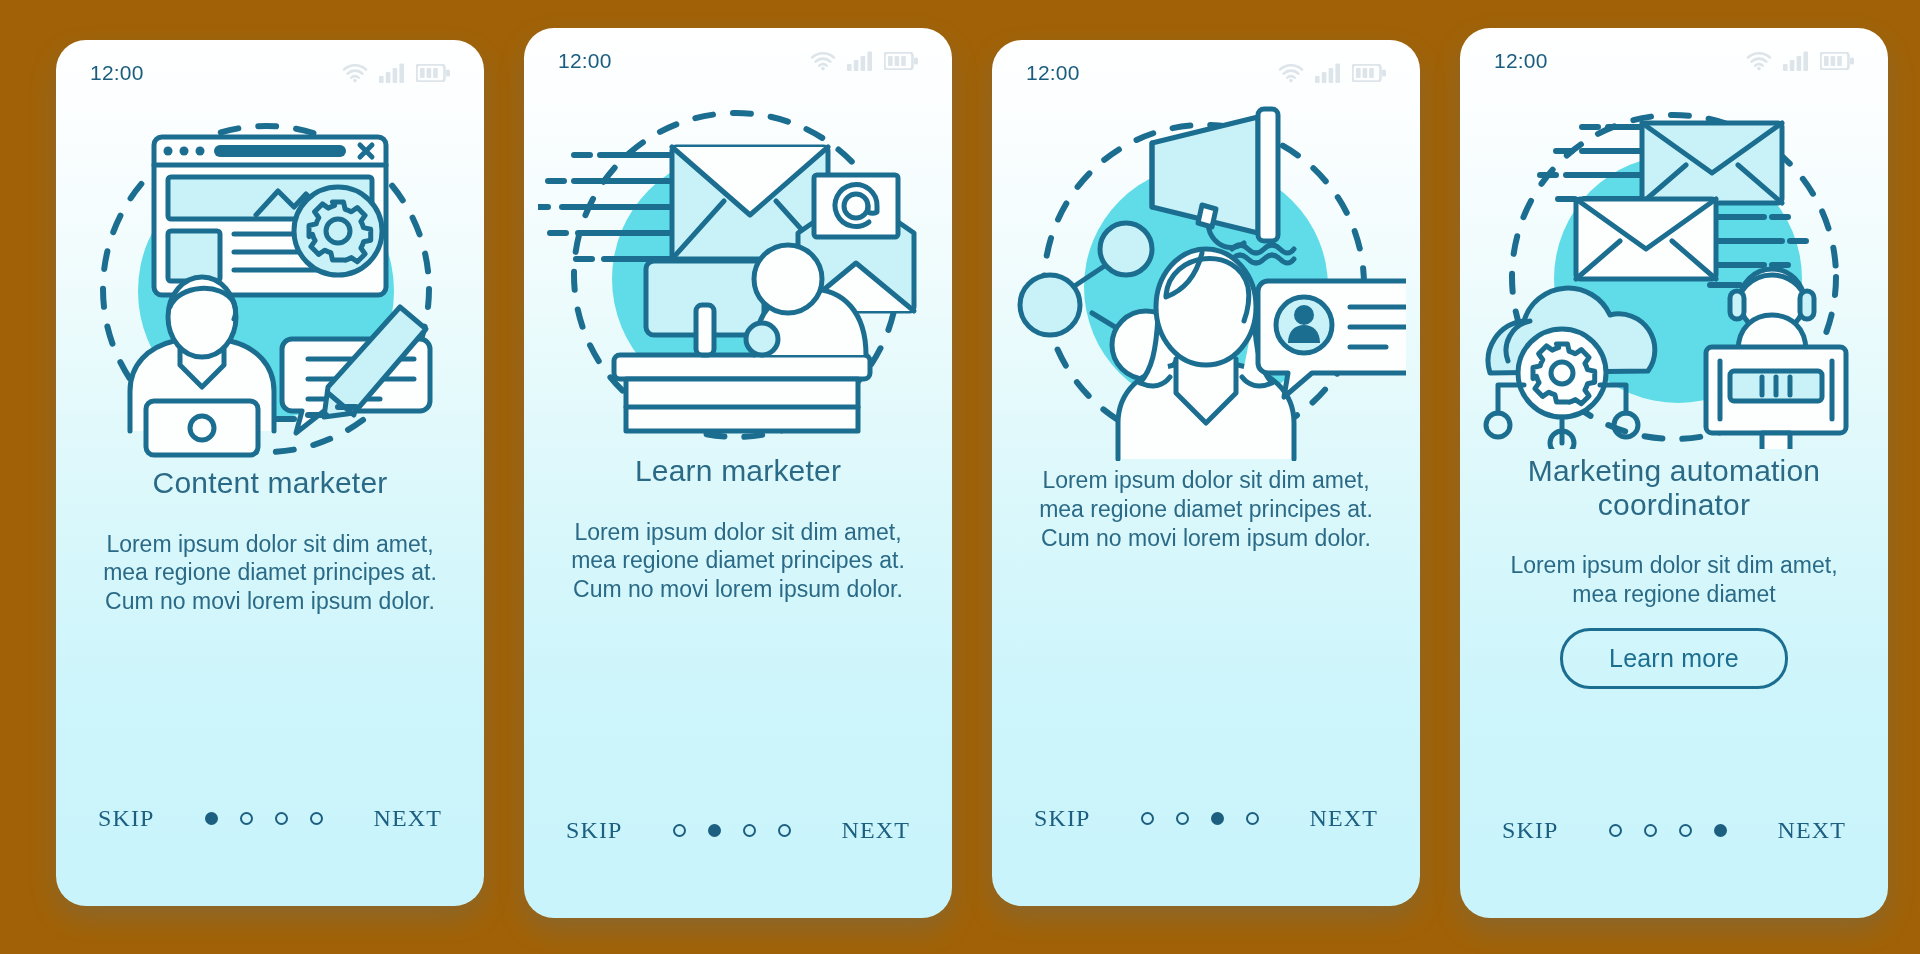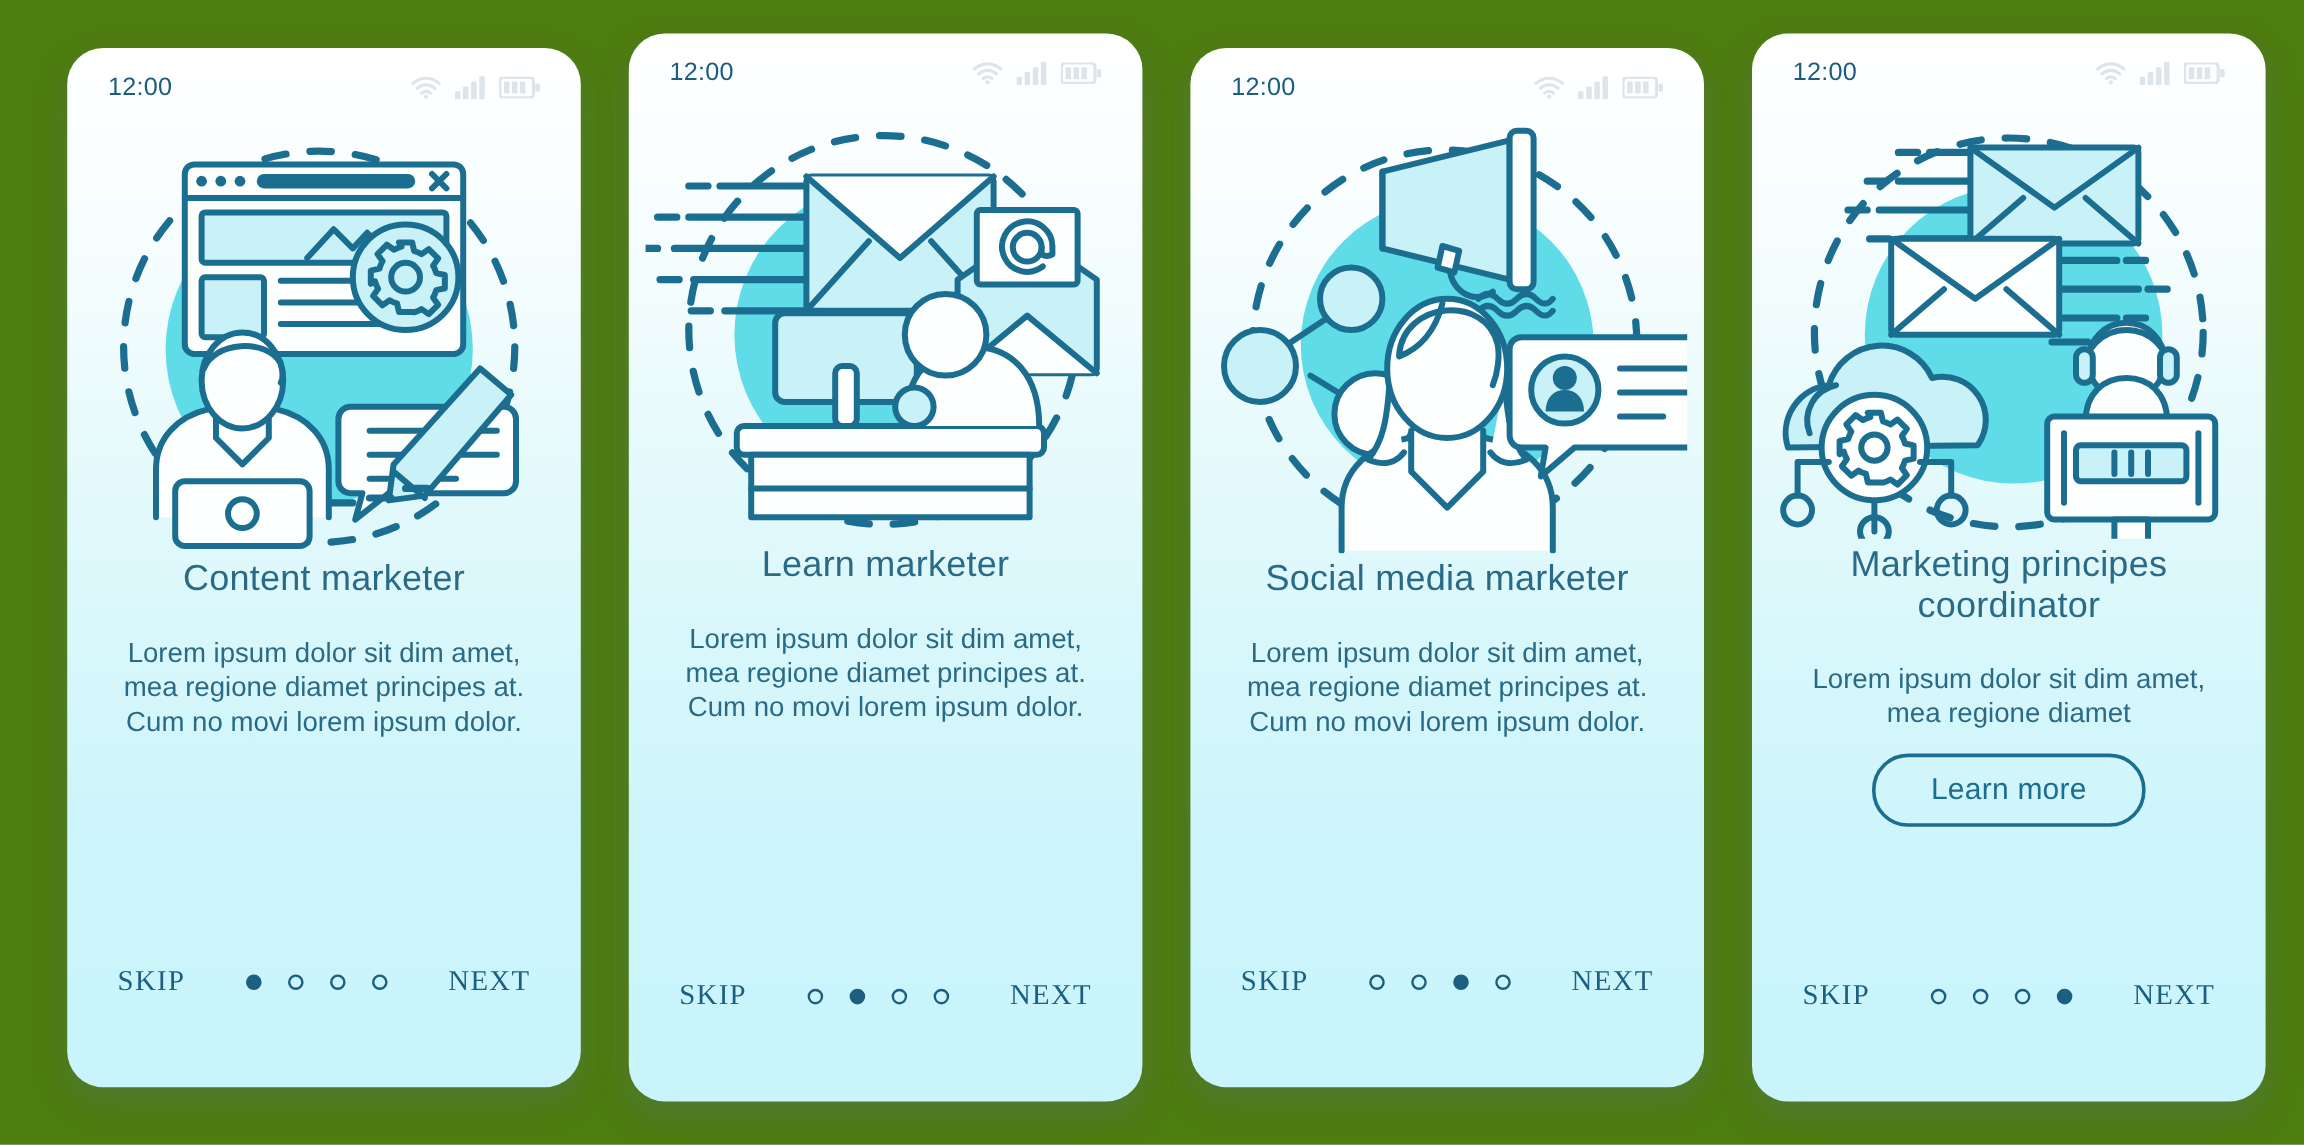--- a/index.html
+++ b/index.html
@@ -10,21 +10,21 @@
   body {
     width: 1920px;
     height: 954px;
     font-family: "Liberation Sans", sans-serif;
     overflow: hidden;
   }
   .stage {
     position: relative;
     width: 1920px;
     height: 954px;
-    background: #4d7c0f;
+    background: #a16207;
   }
 
   
   .card {
     position: absolute;
     width: 428px;
     border-radius: 30px;
     background: linear-gradient(180deg,
         #ffffff 0%,
         #fbfeff 10%,
@@ -486,21 +486,20 @@
           <circle cx="36" cy="44" r="28" class="fpale"></circle>
           <circle cx="36" cy="44" r="28" class="ln"></circle>
           <circle cx="36" cy="34" r="10" fill="#1c6e91"></circle>
           <path d="M20 62 c0-12 7-18 16-18 s16 6 16 18" fill="#1c6e91"></path>
           <path d="M82 26 H140 M82 46 H140 M82 66 H118" class="ln"></path>
         </g>
       </svg>
     </div>
 
     <div class="textblock">
-      <h2 class="title">Social media marketer</h2>
       <p class="body">Lorem ipsum dolor sit dim amet, mea regione diamet principes at. Cum no movi lorem ipsum dolor.</p>
     </div>
 
     <div class="footer">
       <span class="nav-word">SKIP</span>
       <span class="dots">
         <span class="dot"></span>
         <span class="dot"></span>
         <span class="dot active"></span>
         <span class="dot"></span>
@@ -616,21 +615,21 @@
           <rect x="256" y="282" width="92" height="30" rx="4" class="ln"></rect>
           <path d="M288 288 v18 M302 288 v18 M316 288 v18" class="ln"></path>
           <path d="M246 272 v58 M358 272 v58" class="ln"></path>
           <rect x="288" y="344" width="28" height="26" class="fwhite"></rect>
           <rect x="288" y="344" width="28" height="26" class="ln"></rect>
         </g>
       </svg>
     </div>
 
     <div class="textblock">
-      <h2 class="title">Marketing principes coordinator</h2>
+      <h2 class="title">Marketing automation coordinator</h2>
       <p class="body">Lorem ipsum dolor sit dim amet, mea regione diamet</p>
       <div class="learn-wrap">
         <button class="learn-more">Learn more</button>
       </div>
     </div>
 
     <div class="footer">
       <span class="nav-word">SKIP</span>
       <span class="dots">
         <span class="dot"></span>

